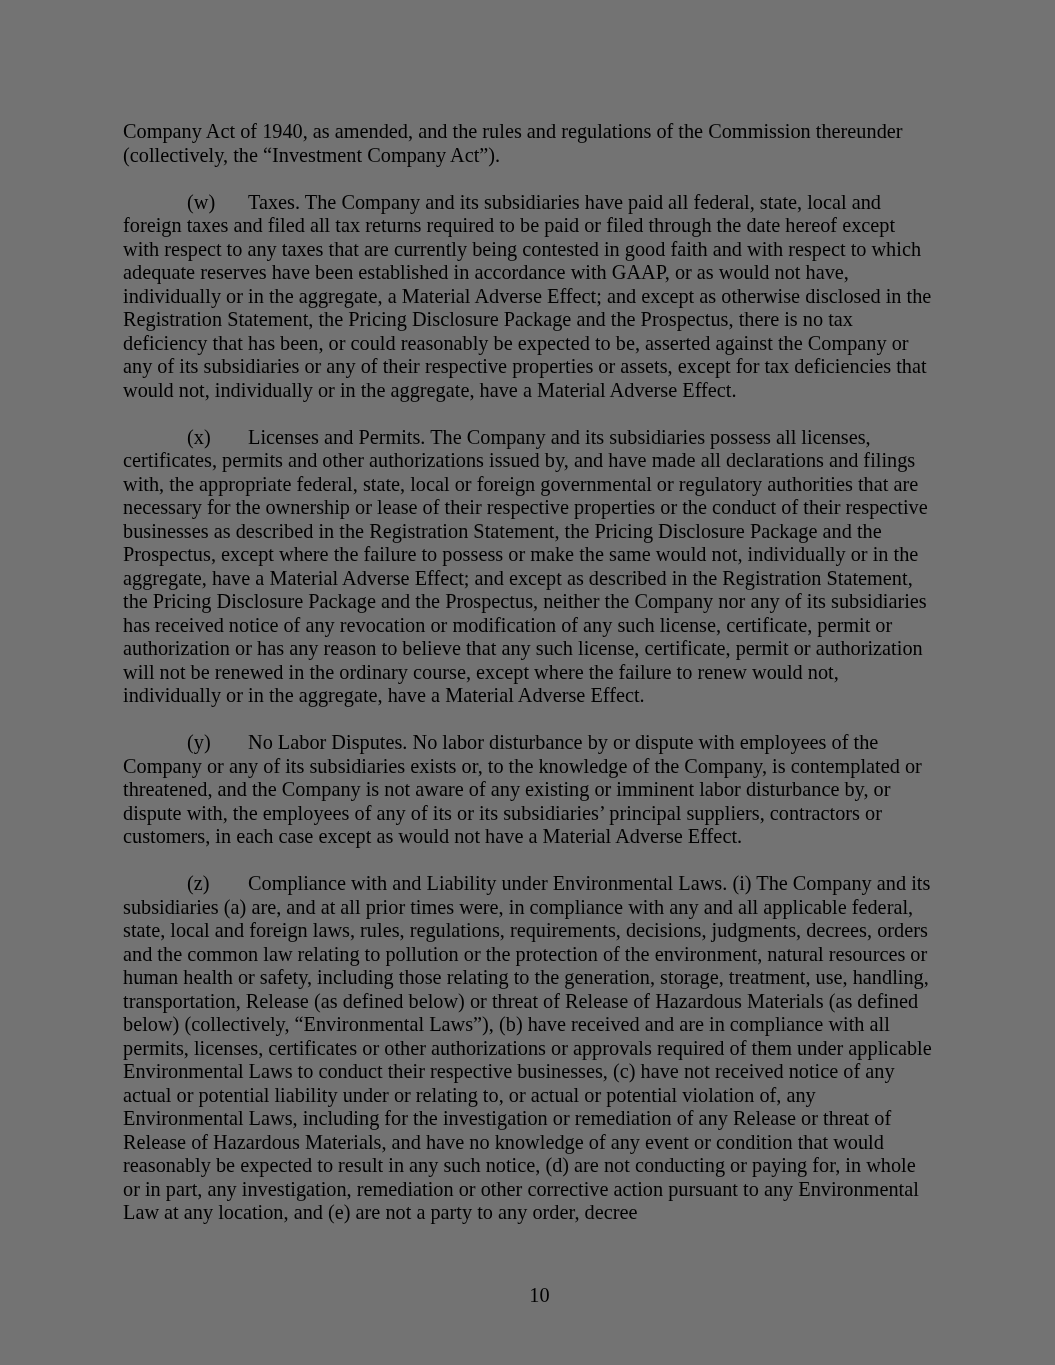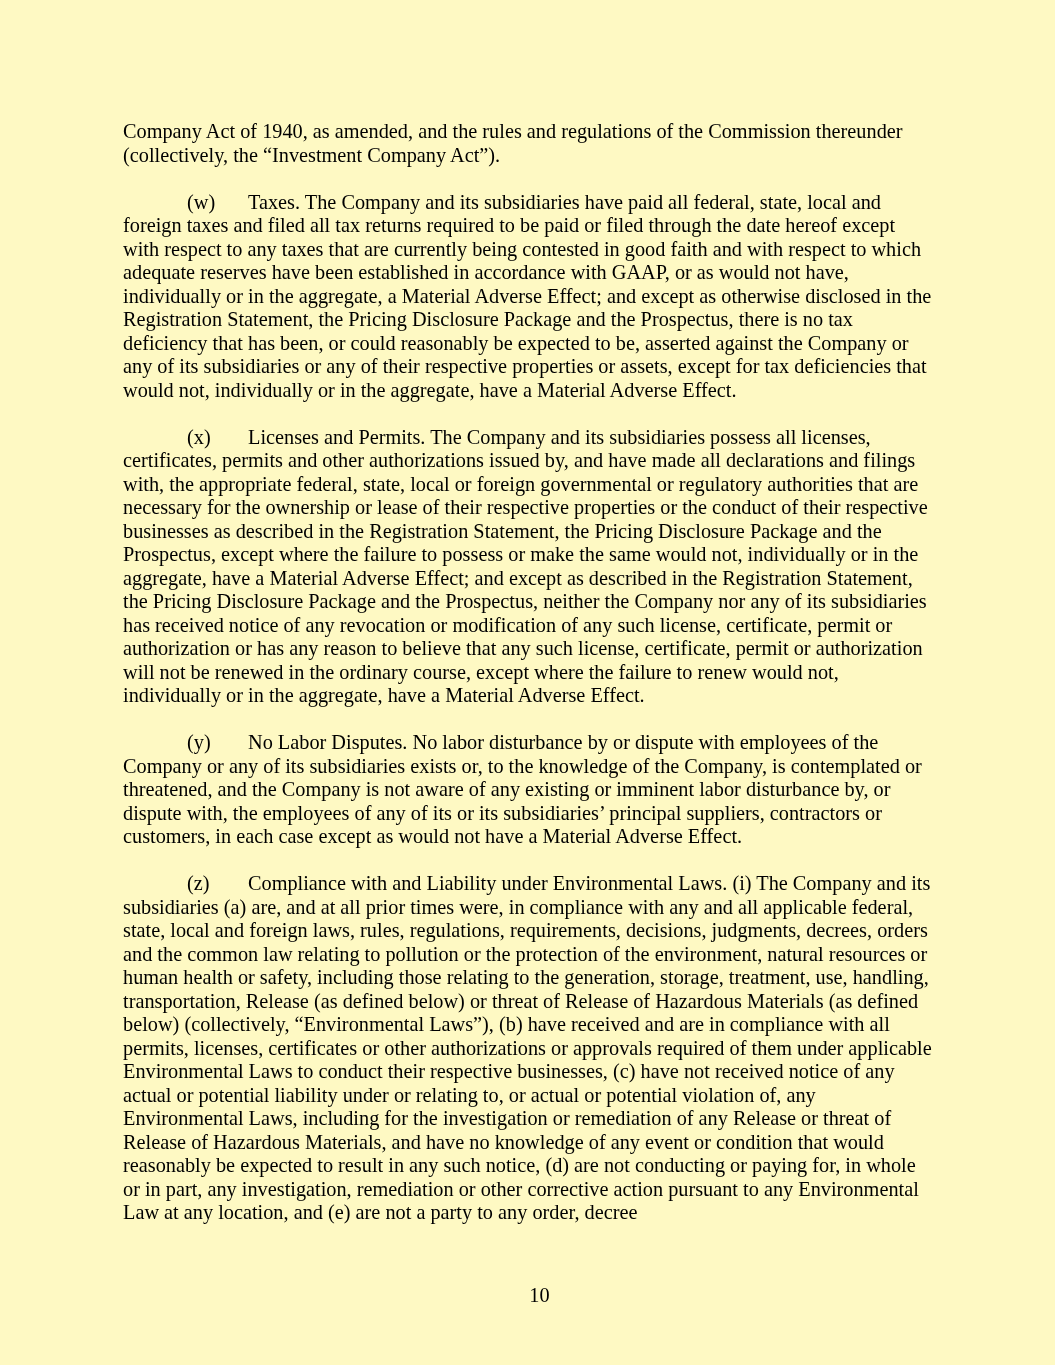--- a/index.html
+++ b/index.html
@@ -4,21 +4,21 @@
 <style>
   html, body {
     margin: 0;
     padding: 0;
     background: #ffffff;
   }
   .page {
     position: relative;
     width: 1055px;
     height: 1365px;
-    background: #fef9c3;
+    background: #737373;
     color: #000000;
     font-family: "Liberation Serif", "DejaVu Serif", serif;
     font-size: 20.3px;
     line-height: 23.5px;
     overflow: hidden;
   }
   .content {
     position: absolute;
     left: 123px;
     top: 120px;

